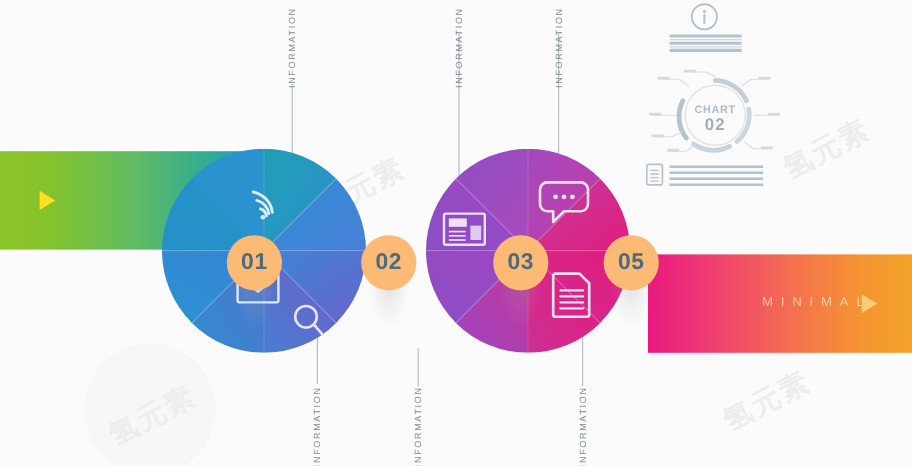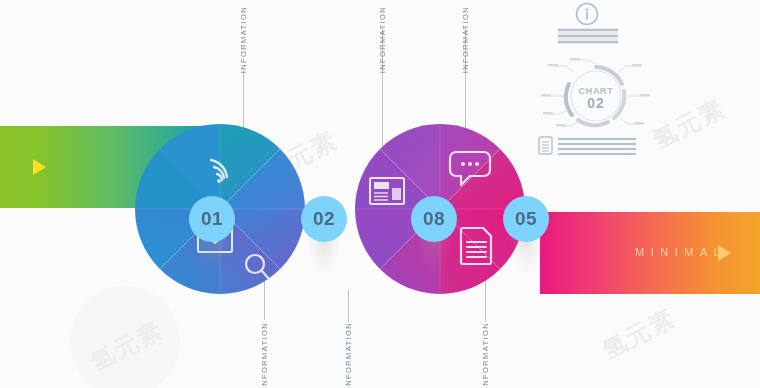--- a/index.html
+++ b/index.html
@@ -36,21 +36,21 @@
   }
 
   
   .wheel{position:absolute;width:170px;height:170px;}
   #wheel-blue{left:135px;top:124px;}
   #wheel-purple{left:355px;top:124px;}
 
   
   .badge{
     position:absolute;width:46px;height:46px;border-radius:50%;
-    background:#7dd3fc;
+    background:#fdba74;
     display:flex;align-items:center;justify-content:center;
     font-size:19px;font-weight:bold;color:#4a6b84;letter-spacing:.5px;
     z-index:30;
   }
   .badge-shadow{
     position:absolute;width:34px;height:46px;border-radius:0 0 17px 17px;
     background:radial-gradient(ellipse at 50% 10%, rgba(150,150,155,.30) 0%, rgba(170,170,175,.12) 45%, rgba(255,255,255,0) 75%);
     z-index:28;
   }
   #badge-01{left:189px;top:196px;}
@@ -280,21 +280,21 @@
     </g>
   </svg>
 
   <div class="badge-shadow" id="badge-01-sh"></div>
   <div class="badge" id="badge-01">01</div>
 
   <div class="badge-shadow" id="badge-02-sh"></div>
   <div class="badge" id="badge-02">02</div>
 
   <div class="badge-shadow" id="badge-03-sh"></div>
-  <div class="badge" id="badge-03">08</div>
+  <div class="badge" id="badge-03">03</div>
 
   <div class="badge-shadow" id="badge-04-sh"></div>
   <div class="badge" id="badge-04">05</div>
 
   <svg class="deco" id="deco-info" width="120" height="50" viewBox="0 0 120 50">
     <g>
       <circle cx="51" cy="12" r="10.5" fill="none" stroke="#b3c3cc" stroke-width="1.6"></circle>
       <circle cx="51" cy="7.5" r="1.3" fill="#b3c3cc"></circle>
       <line x1="51" y1="10.5" x2="51" y2="17" stroke="#b3c3cc" stroke-width="1.8" stroke-linecap="round"></line>
     </g>

